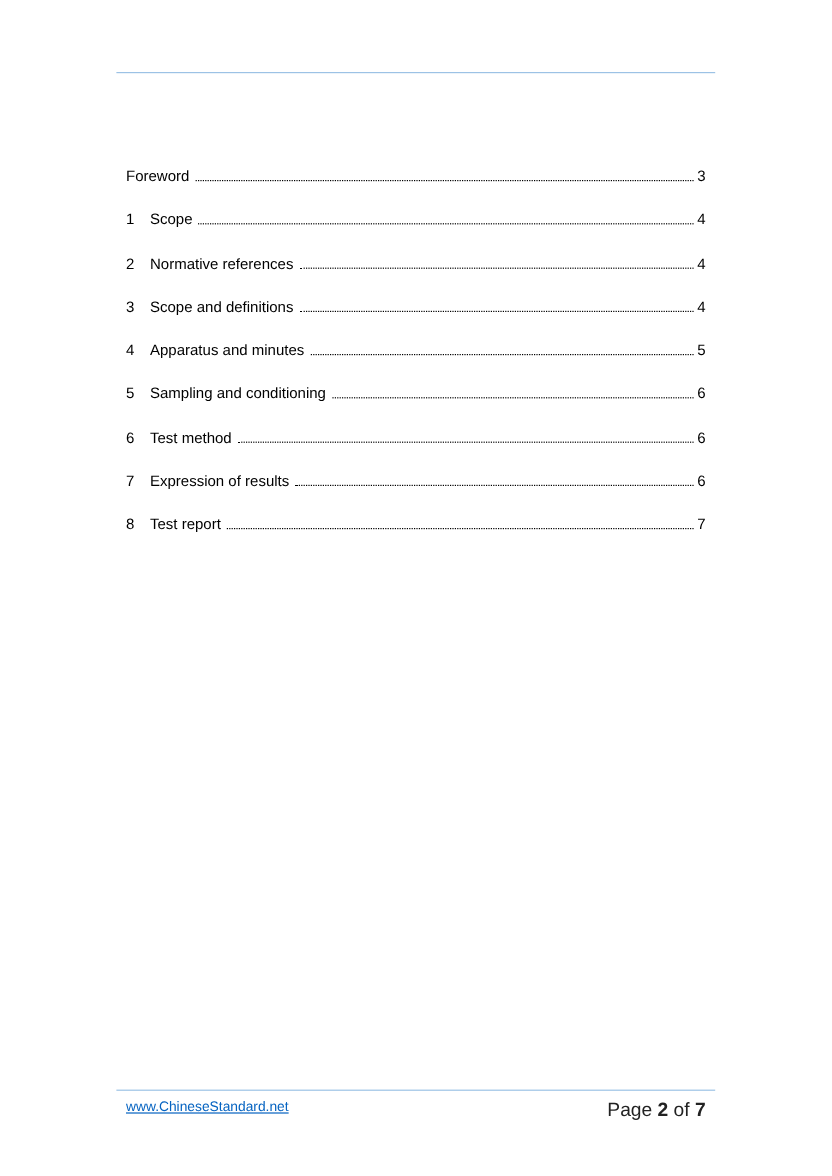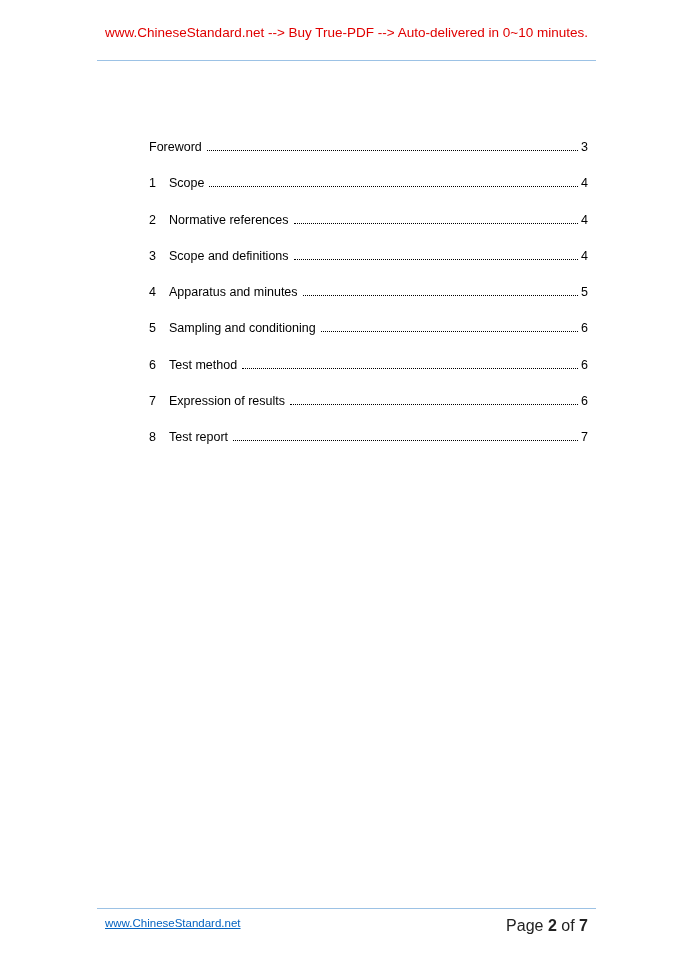--- a/index.html
+++ b/index.html
@@ -62,21 +62,20 @@
     left: 105px;
     width: 483px;
   }
   .toc-row {
     display: flex;
     align-items: baseline;
     height: 36.3px;
     font-size: 12.5px;
     color: #000000;
     cursor: pointer;
-    margin-left: 44px;
   }
   .toc-row .num {
     display: inline-block;
     width: 20px;
     flex: 0 0 20px;
   }
   .toc-row .label {
     white-space: nowrap;
     padding-right: 3px;
   }
@@ -118,21 +117,20 @@
     color: #222222;
   }
   .page-indicator b { font-weight: bold; }
 </style>
 </head>
 <body>
 
 <div class="page">
 
 
-  <div class="notice">www.ChineseStandard.net --&gt; Buy True-PDF --&gt; Auto-delivered in 0~10 minutes.</div>
 
   <div class="header-rule"></div>
 
 
   <div class="toc" id="toc">
     <div class="toc-row">
 
       <span class="label">Foreword</span>
       <span class="dots"></span>
       <span class="pg">3</span>

